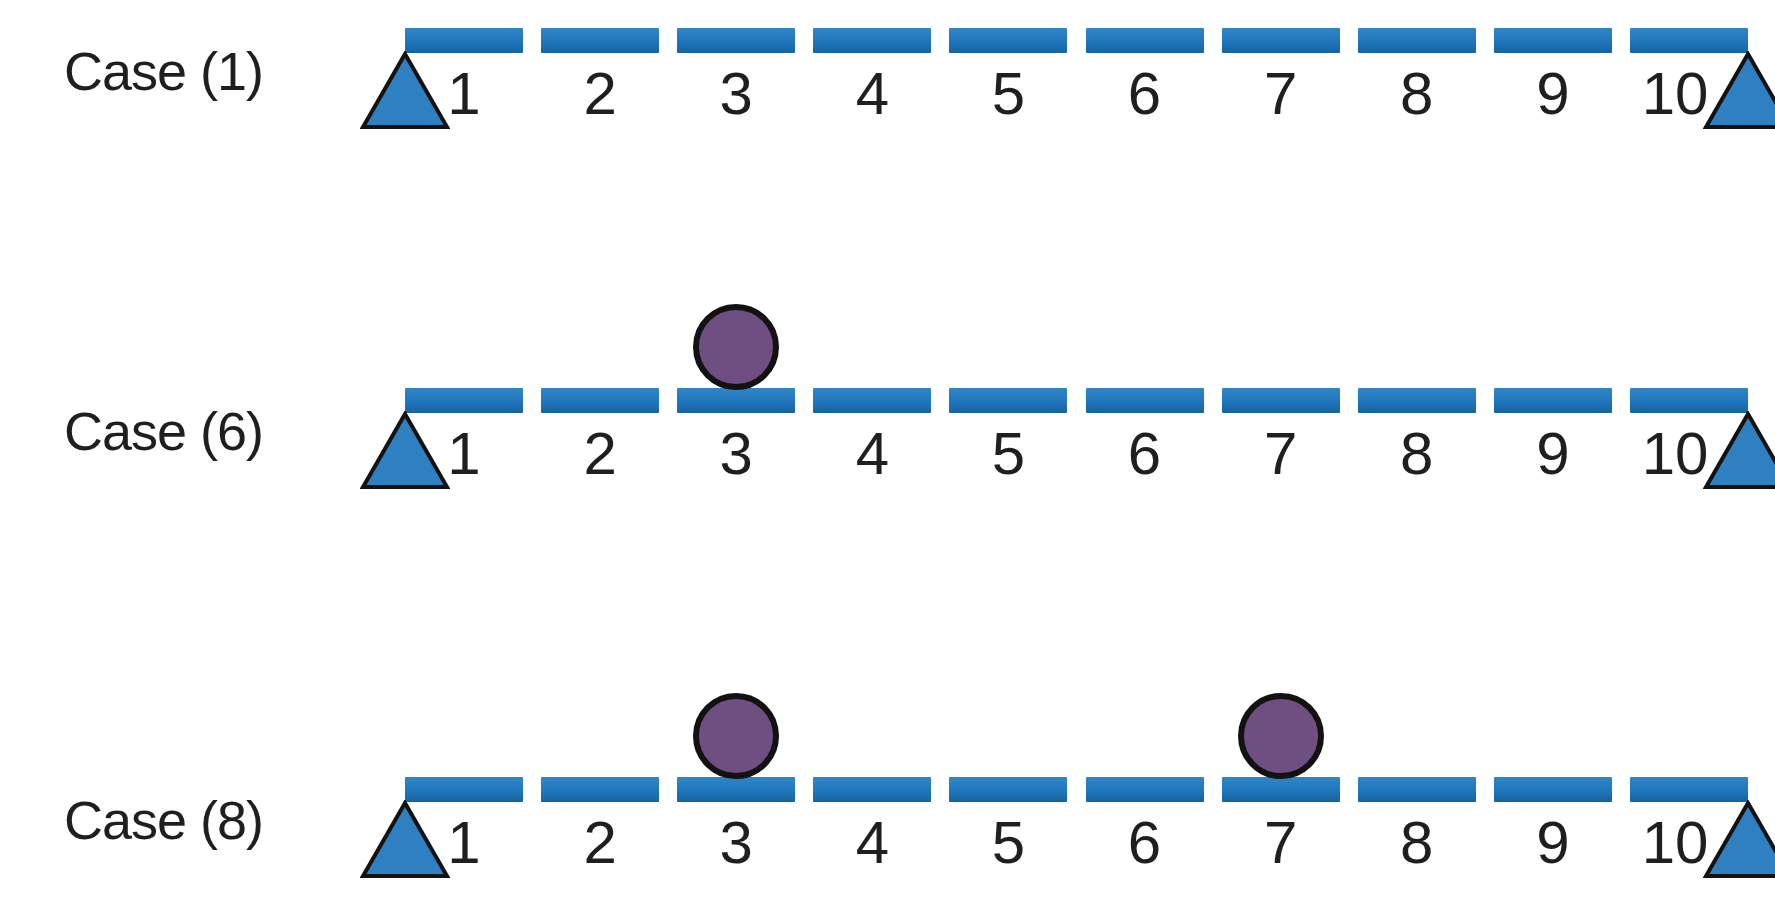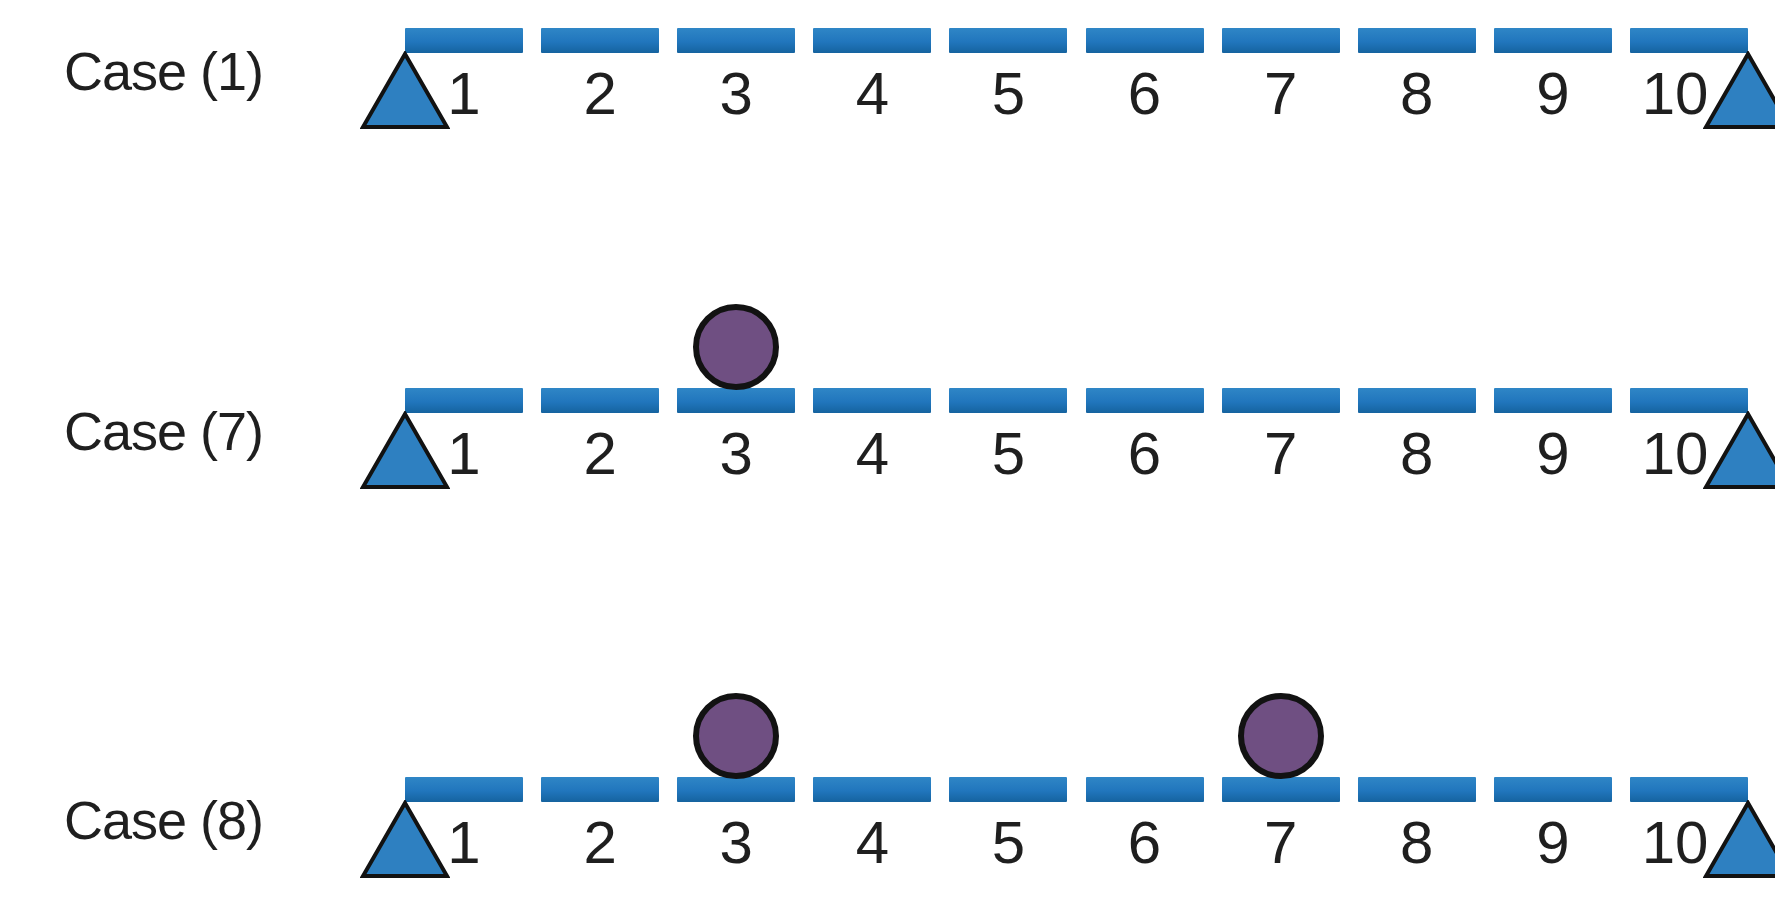--- a/index.html
+++ b/index.html
@@ -116,21 +116,21 @@
         </svg>
     </div>
     <div class="support right">
       <svg viewBox="0 0 90 79" aria-hidden="true">
           <polygon points="45,3 87,76 3,76"></polygon>
         </svg>
     </div>
   </div>
 
   <div class="case-row row-1">
-    <div class="case-label">Case (7)</div>
+    <div class="case-label">Case (6)</div>
     <div class="beam">
         <div class="seg"></div>
         <div class="seg"></div>
         <div class="seg"></div>
         <div class="seg"></div>
         <div class="seg"></div>
         <div class="seg"></div>
         <div class="seg"></div>
         <div class="seg"></div>
         <div class="seg"></div>

